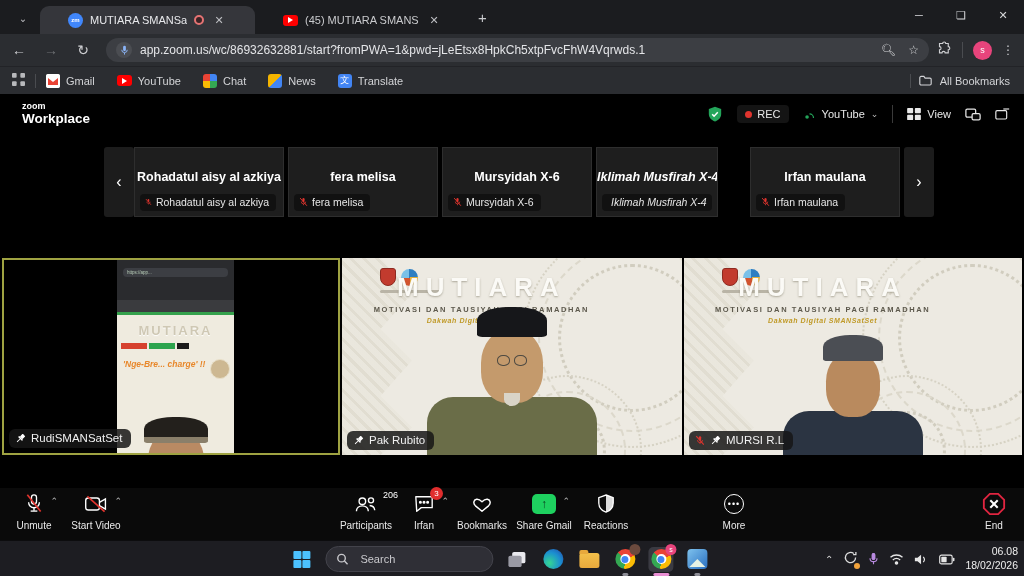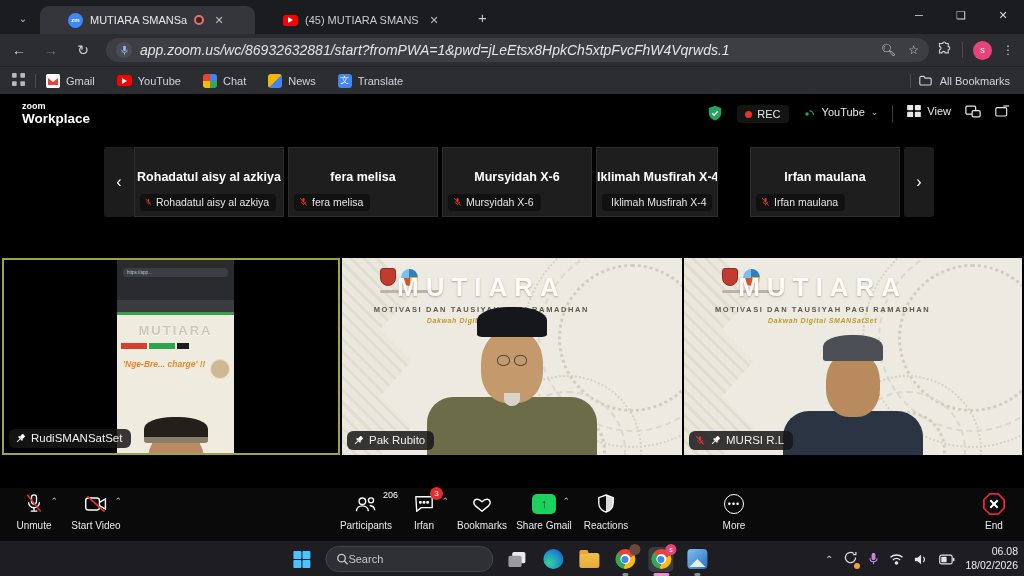--- a/index.html
+++ b/index.html
@@ -20,40 +20,40 @@
   .tab-close { color:#bdbec2; font-size:11px; width:16px; height:16px; display:flex; align-items:center; justify-content:center; border-radius:50%; flex:0 0 auto; }
   .newtab { color:#c9cacd; font-size:15px; margin:0 0 8px 8px; }
   .wincontrols { position:absolute; right:0; top:0; height:30px; display:flex; align-items:center; gap:0; color:#d7d8da; }
   .winbtn { width:42px; height:30px; display:flex; align-items:center; justify-content:center; font-size:11px; }
 
   .btoolbar { position:absolute; top:34px; left:0; width:1024px; height:32px; background:#2b2d31; display:flex; align-items:center; }
   .navbtn { color:#cfd0d3; font-size:14px; width:26px; height:26px; display:flex; align-items:center; justify-content:center; margin-left:6px; border-radius:50%; }
   .navbtn.dim { color:#6e7074; }
   .urlpill { height:24px; background:#3c3e43; border-radius:13px; flex:1; margin:0 8px 0 10px; display:flex; align-items:center; padding:0 10px; gap:8px; }
   .siteperm { width:16px; height:16px; border-radius:50%; background:#4b4d52; display:flex; align-items:center; justify-content:center; }
-  .urltext { color:#e4e5e8; font-size:14px; white-space:nowrap; overflow:hidden; flex:1;font-style:italic; }
+  .urltext { color:#e4e5e8; font-size:12px; white-space:nowrap; overflow:hidden; flex:1; }
   .pillicons { display:flex; align-items:center; gap:12px; color:#cfd0d3; font-size:12px; }
   .rowicons { display:flex; align-items:center; gap:10px; margin-right:10px; color:#cfd0d3; }
   .avatar { width:19px; height:19px; border-radius:50%; background:#e8447c; color:#fff; font-size:9px; display:flex; align-items:center; justify-content:center; }
   .kebab { letter-spacing:0; font-size:12px; color:#cfd0d3; }
 
   .bookmarks { position:absolute; top:66px; left:0; width:1024px; height:28px; background:#2b2d31; border-top:1px solid #222327; display:flex; align-items:center; font-size:11px; color:#d3d4d7; }
   .bm-apps { margin:0 10px 0 12px; color:#b8b9bc; }
   .bm-sep { width:1px; height:14px; background:#4a4c50; margin-right:10px; }
   .bm-item { display:flex; align-items:center; gap:6px; margin-right:22px; }
   .bm-ico { width:14px; height:14px; border-radius:3px; display:inline-block; }
   .spacer { flex:1; }
   .bm-right { display:flex; align-items:center; gap:8px; margin-right:14px; }
 
   
   .zheader { position:absolute; top:94px; left:0; width:1024px; height:40px; background:#000; display:flex; align-items:center; }
   .zlogo { margin-left:22px; color:#fff; line-height:1.05; }
   .zlogo .s1 { font-size:9px; font-weight:bold; display:block; }
   .zlogo .s2 { font-size:13.5px; font-weight:bold; display:block; }
-  .zhead-right { margin-left:auto; margin-right:14px; display:flex; align-items:flex-start; gap:14px; color:#e8e8e8; font-size:11px; }
+  .zhead-right { margin-left:auto; margin-right:14px; display:flex; align-items:center; gap:14px; color:#e8e8e8; font-size:11px; }
   .recwrap { display:flex; align-items:center; gap:5px; background:#141414; border-radius:4px; padding:3px 8px; }
   .recdot { width:7px; height:7px; border-radius:50%; background:#e0342e; }
   .ytwrap { display:flex; align-items:center; gap:6px; }
   .zsep { width:1px; height:18px; background:#3a3a3a; }
   .viewwrap { display:flex; align-items:center; gap:6px; }
 
   
   .strip-tile { position:absolute; top:147px; height:70px; background:#1e1e1e; border:1px solid #2e2e2e; }
   .strip-name { position:absolute; top:22px; left:0; right:0; text-align:center; color:#fff; font-size:12.5px; font-weight:bold; white-space:nowrap; overflow:hidden; }
   .namepill { position:absolute; left:5px; bottom:5px; background:rgba(16,16,16,.88); border-radius:4px; padding:2px 7px 3px 5px; display:flex; align-items:center; gap:4px; color:#e6e6e6; font-size:10.5px; white-space:nowrap; max-width:92%; overflow:hidden; }
@@ -107,21 +107,21 @@
   .zt-count { position:absolute; right:-20px; top:-2px; color:#fff; font-size:9px; }
   .zt-badge { position:absolute; right:-8px; top:-5px; min-width:13px; height:13px; border-radius:7px; background:#e02d2d; color:#fff; font-size:8px; display:flex; align-items:center; justify-content:center; padding:0 3px; }
   .share-sq { width:24px; height:20px; border-radius:5px; background:#1ed15f; display:flex; align-items:center; justify-content:center; color:#0a3d1d; font-weight:bold; font-size:12px; }
   .more-circ { width:20px; height:20px; border:1.6px solid #fff; border-radius:50%; display:flex; align-items:center; justify-content:center; color:#fff; font-size:9px; letter-spacing:1px; }
 
   
   .taskbar { position:absolute; left:0; top:540px; width:1024px; height:36px; background:#1d1d22; border-top:1px solid #0c0c0e; }
   .tb-center { position:absolute; left:50%; top:0; height:36px; transform:translateX(-53%); display:flex; align-items:center; gap:11px; }
   .winlogo { width:17px; height:17px; display:grid; grid-template-columns:8px 8px; grid-template-rows:8px 8px; gap:1px; }
   .winlogo i { background:#4cc2ff; border-radius:1px; display:block; }
-  .searchpill { width:168px; height:26px; border-radius:13px; background:#2f2f36; border:1px solid #43434b; display:flex; align-items:center; gap:0; padding:0 10px; color:#c9c9cd; font-size:11px; }
+  .searchpill { width:168px; height:26px; border-radius:13px; background:#2f2f36; border:1px solid #43434b; display:flex; align-items:center; gap:12px; padding:0 10px; color:#c9c9cd; font-size:11px; }
   .tb-ico { width:25px; height:25px; display:flex; align-items:center; justify-content:center; position:relative; border-radius:5px; }
   .tb-ico.running::after { content:""; position:absolute; bottom:-4px; left:50%; transform:translateX(-50%); width:6px; height:3px; border-radius:2px; background:#8d8d96; }
   .tb-ico.active { background:#3a3a42; }
   .tb-ico.active::after { content:""; position:absolute; bottom:-4px; left:50%; transform:translateX(-50%); width:16px; height:3px; border-radius:2px; background:#e98fd4; }
   .edge { width:20px; height:20px; border-radius:50%; background:radial-gradient(circle at 30% 70%,#35d693,#1b8fd0 55%,#2546a8); }
   .folder { width:20px; height:15px; background:linear-gradient(#f3c04b,#e8a93c); border-radius:2.5px; position:relative; margin-top:3px; }
   .folder::before { content:""; position:absolute; top:-3px; left:0; width:9px; height:4px; background:#e8a93c; border-radius:2px 2px 0 0; }
   .chrome { width:20px; height:20px; border-radius:50%; background:conic-gradient(from -50deg,#ea4335 0 33%,#fbbc05 0 66%,#34a853 0 100%); position:relative; }
   .chrome::before { content:""; position:absolute; inset:5px; background:#fff; border-radius:50%; }
   .chrome::after { content:""; position:absolute; inset:6.5px; background:#4285f4; border-radius:50%; }
@@ -304,21 +304,21 @@
     <div class="namepill">
       <svg width="9" height="10" viewBox="0 0 12 12">
           <rect x="4.6" y="0.8" width="2.8" height="5.4" rx="1.4" fill="#e0342e"></rect>
           <path d="M3 5.5a3 3 0 0 0 6 0" stroke="#e0342e" fill="none"></path>
           <line x1="6" y1="8.5" x2="6" y2="10.3" stroke="#e0342e"></line>
           <line x1="1.5" y1="0.8" x2="10.5" y2="11" stroke="#e0342e" stroke-width="1.3"></line>
         </svg>
       <span>Mursyidah X-6</span>
     </div>
   </div>
-  <div class="strip-tile" style="left:596px;width:122px;">
+  <div class="strip-tile" style="left:596px;width:122px;font-style:italic;">
     <div class="strip-name">Iklimah Musfirah X-4</div>
     <div class="namepill">
       <svg width="9" height="10" viewBox="0 0 12 12">
           <rect x="4.6" y="0.8" width="2.8" height="5.4" rx="1.4" fill="#e0342e"></rect>
           <path d="M3 5.5a3 3 0 0 0 6 0" stroke="#e0342e" fill="none"></path>
           <line x1="6" y1="8.5" x2="6" y2="10.3" stroke="#e0342e"></line>
           <line x1="1.5" y1="0.8" x2="10.5" y2="11" stroke="#e0342e" stroke-width="1.3"></line>
         </svg>
       <span>Iklimah Musfirah X-4</span>
     </div>

